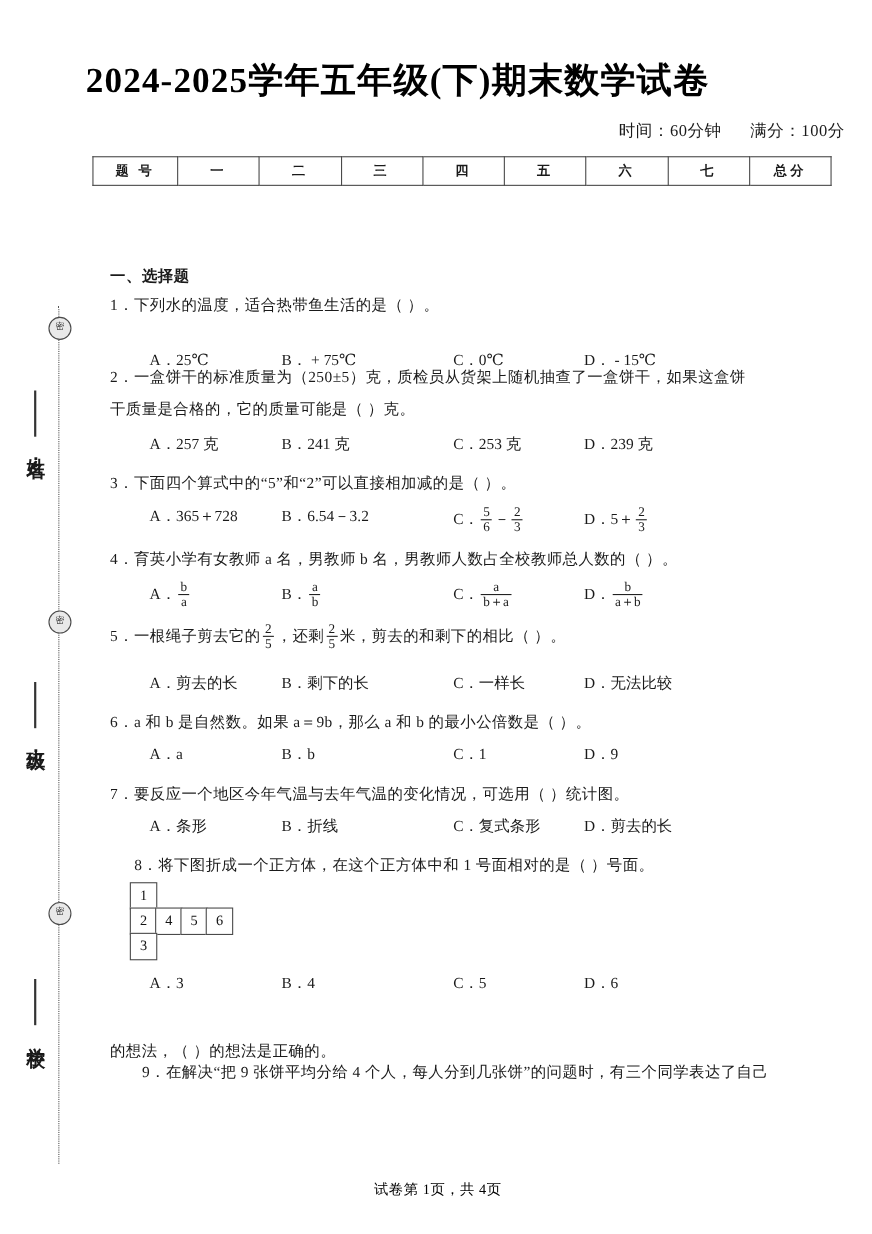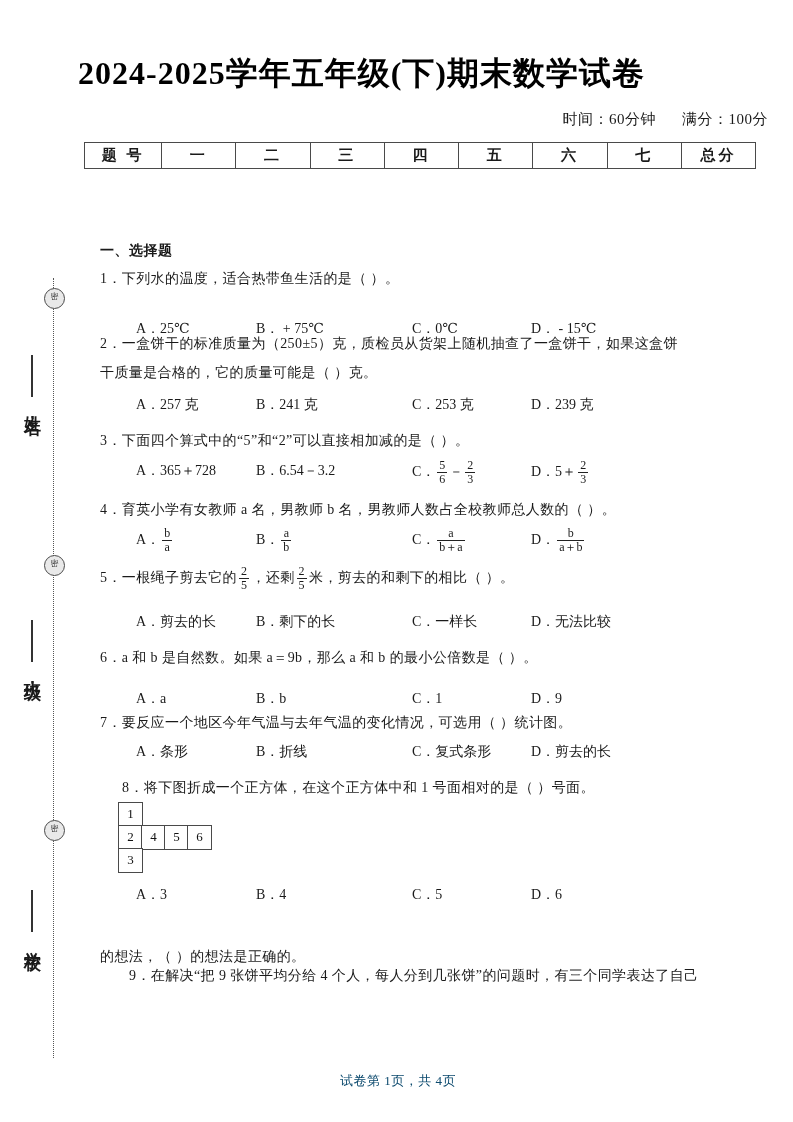--- a/index.html
+++ b/index.html
@@ -109,21 +109,21 @@
     top: 142px;
     width: 672px;
     border-collapse: collapse;
     table-layout: fixed;
   }
   .score-table td {
     border: 1px solid #4a4a4a;
     height: 25px;
     text-align: center;
     vertical-align: middle;
-    font-size: 15px;
+    font-size: 12px;
     font-weight: bold;
     font-family: "Liberation Serif", "DejaVu Serif", serif;
     letter-spacing: 3px;
     padding: 0;
   }
   .score-table td.lbl { width: 76px; }
 
   
   .section-head {
     position: absolute;
@@ -189,21 +189,21 @@
     background: #fff;
   }
 
   .footer {
     position: absolute;
     left: 0; top: 1072px;
     width: 640px;
     text-align: center;
     font-size: 13px;
     letter-spacing: 0.5px;
-    color: #0c4a6e;
+    color: #000000;
   }
 </style>
 </head>
 <body>
 
 <div class="left-margin">
   <div class="dotted-line"></div>
 
   <div class="seal s1">密</div>
   <div class="seal s2">密</div>
@@ -283,21 +283,21 @@
     <span>5．一根绳子剪去它的</span><span class="frac"><span class="num">2</span><span class="den">5</span></span><span>，还剩</span><span class="frac"><span class="num">2</span><span class="den">5</span></span><span>米，剪去的和剩下的相比（    ）。</span>
   </div>
   <div class="opts" style="top:611px;">
     <span class="opt a">A．剪去的长</span>
     <span class="opt b">B．剩下的长</span>
     <span class="opt c">C．一样长</span>
     <span class="opt d">D．无法比较</span>
   </div>
 
   <div class="qline" style="top:648px;">6．a 和 b 是自然数。如果 a＝9b，那么 a 和 b 的最小公倍数是（    ）。</div>
-  <div class="opts" style="top:676px;margin-top:12px;">
+  <div class="opts" style="top:676px;">
     <span class="opt a">A．a</span>
     <span class="opt b">B．b</span>
     <span class="opt c">C．1</span>
     <span class="opt d">D．9</span>
   </div>
 
   <div class="qline" style="top:713px;">7．要反应一个地区今年气温与去年气温的变化情况，可选用（    ）统计图。</div>
   <div class="opts" style="top:741px;">
     <span class="opt a">A．条形</span>
     <span class="opt b">B．折线</span>

